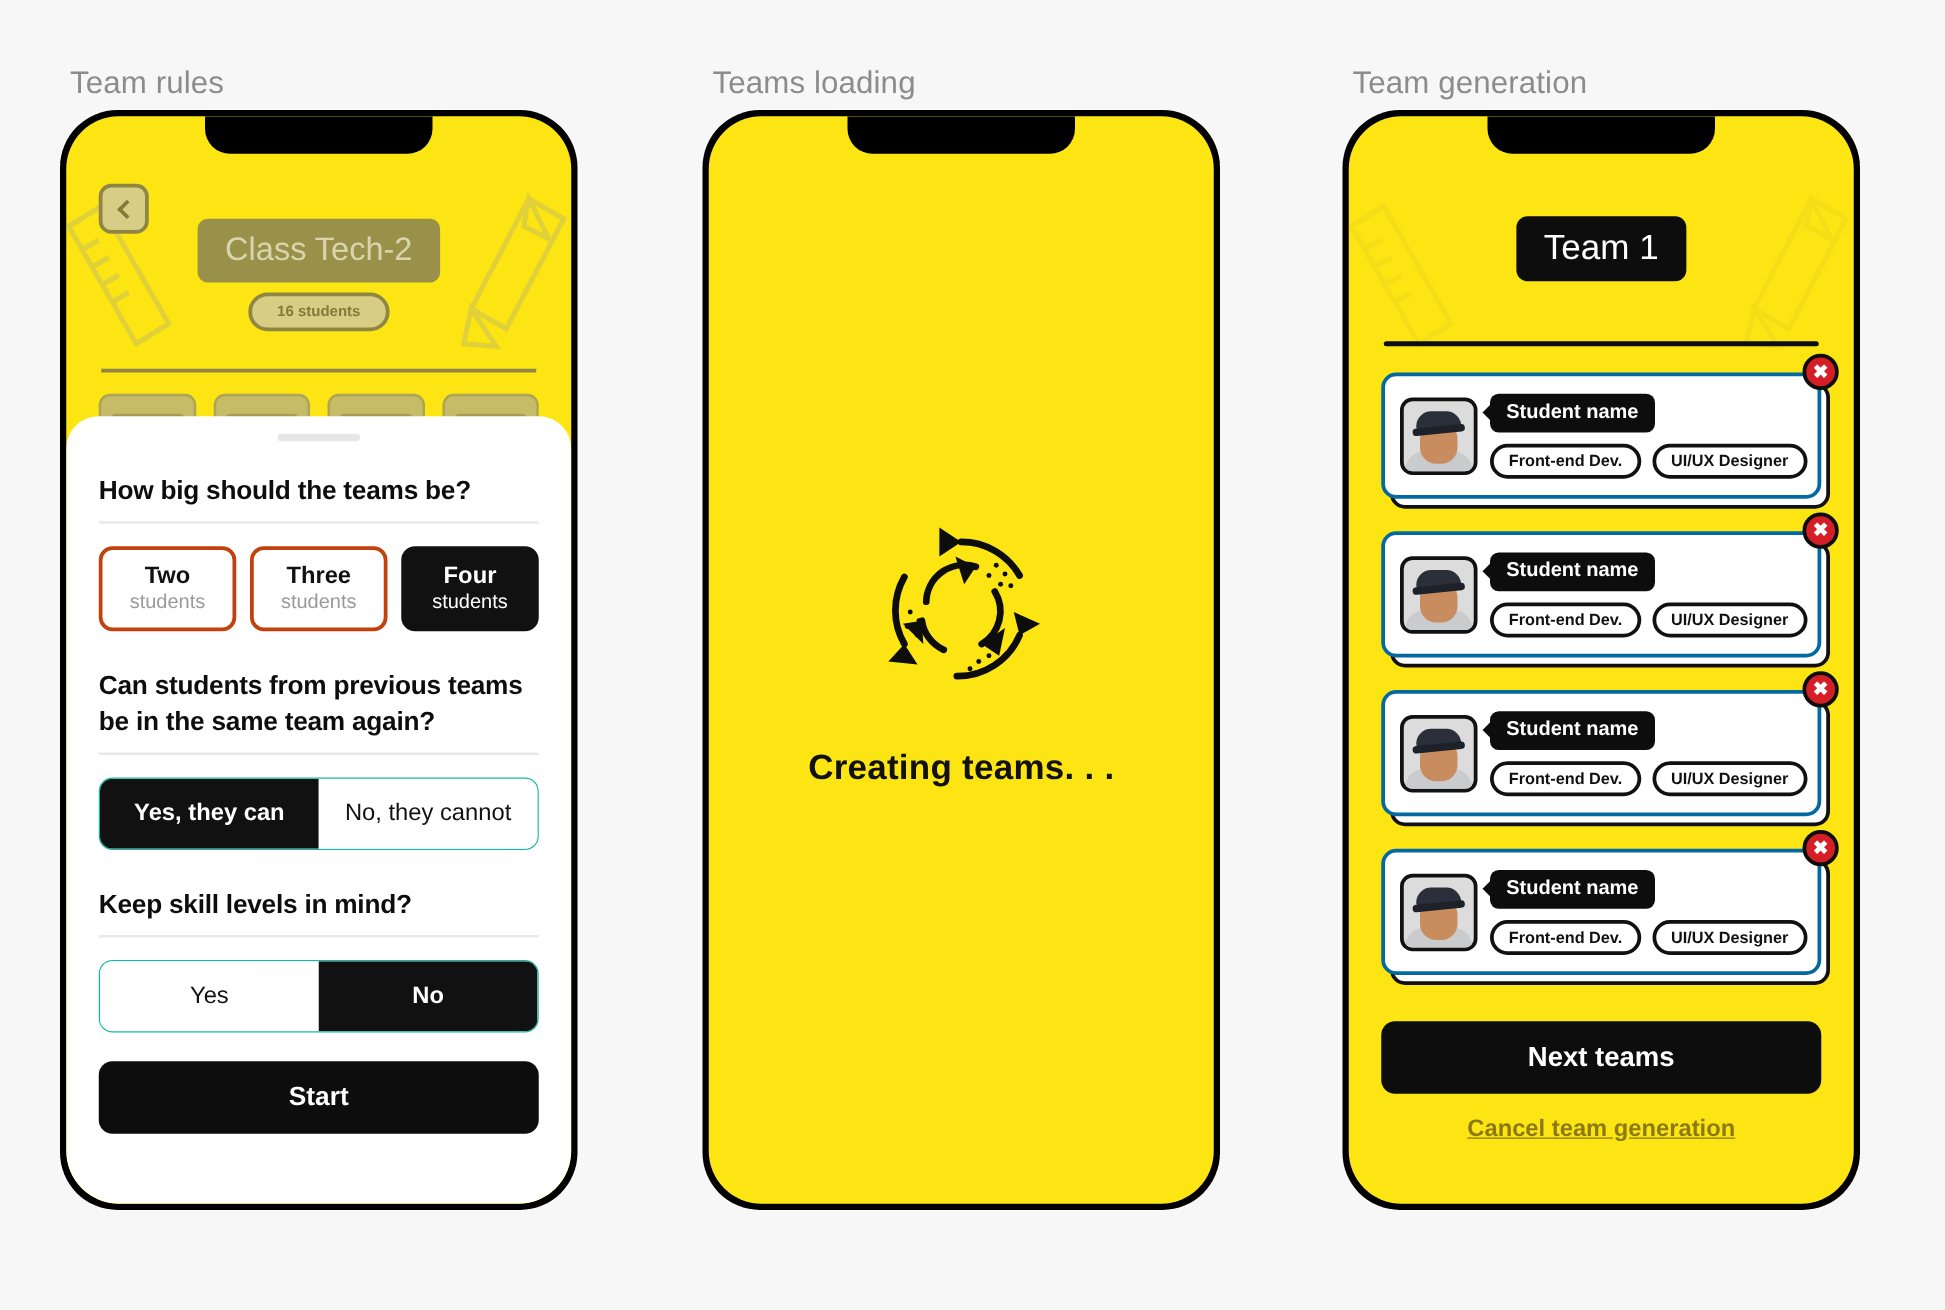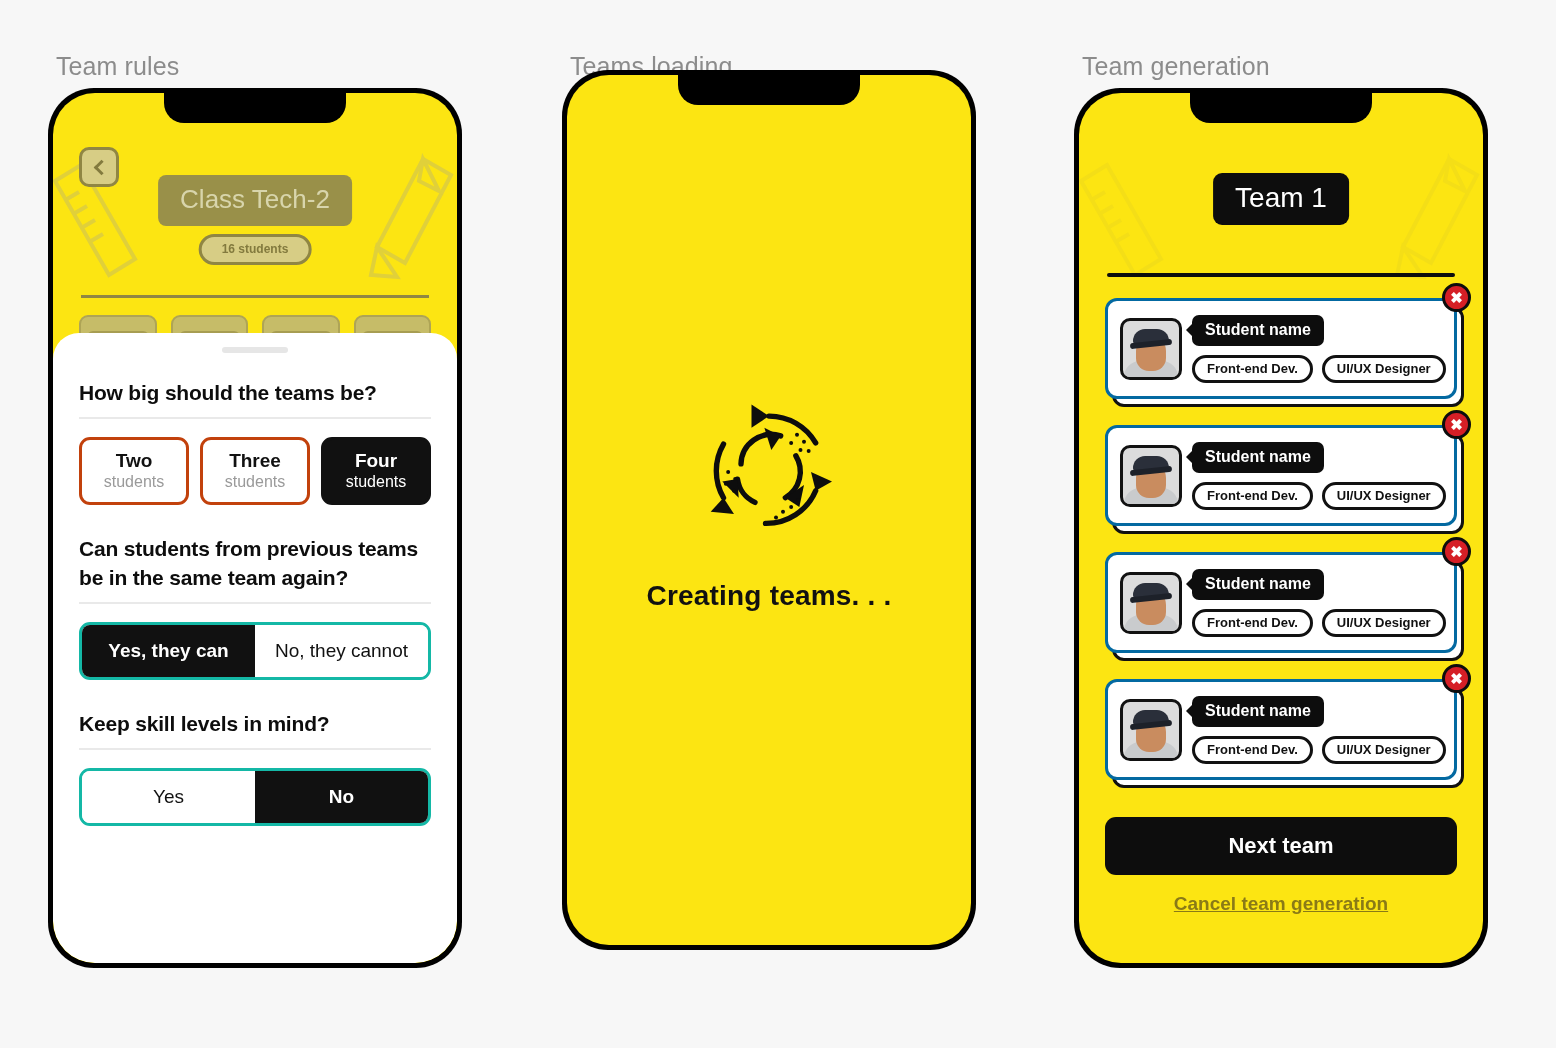--- a/index.html
+++ b/index.html
@@ -141,21 +141,21 @@
     line-height: 1.18;
   }
   .size-btn .big { font-size: 19px; font-weight: 700; color: #111; }
   .size-btn .small { font-size: 16px; color: #9a9a9a; }
   .size-btn.on { background: #111; border-color: #111; }
   .size-btn.on .big, .size-btn.on .small { color: #fff; }
 
   .seg {
     display: flex; margin-top: 18px;
     height: 58px;
-    border: 3px solid #14b8a6;
+    border: 1px solid #14b8a6;
     border-radius: 11px;
     overflow: hidden;
     background: #fff;
     text-align: center;
   }
   .seg-item {
     flex: 1; display: flex; align-items: center; justify-content: center;
     font-size: 19px; color: #111; background: #fff;
   }
   .seg-item.on { background: #111; color: #fff; font-weight: 700; }
@@ -381,29 +381,30 @@
         <div style="margin-top:30px;">
           <div class="q-title">Keep skill levels in mind?</div>
           <div class="q-rule"></div>
         </div>
 
         <div class="seg">
           <div class="seg-item">Yes</div>
           <div class="seg-item on">No</div>
         </div>
 
+        <div class="start-btn">Start</div>
       </div>
 
       <div class="notch"></div>
     </div>
   </div>
 
   <div class="screen-label" style="left:570px; top:52px;">Teams loading</div>
 
-  <div class="phone" style="left:562px; top:70px;">
+  <div class="phone" style="left:562px; top:88px;">
     <div class="screen">
 
       <div class="loading-wrap">
         <div>
           <svg width="140" height="140" viewBox="0 0 120 120">
             <g fill="none" stroke="#0d0d0d" stroke-width="4.6" stroke-linecap="round" stroke-linejoin="round">
               <path d="M60 14 A46 46 0 0 1 100 37"></path>
               <path d="M100 78 A46 46 0 0 1 57 106"></path>
               <path d="M21 84 A46 46 0 0 1 21 38"></path>
               <path d="M36 55 A26 26 0 0 1 70 31"></path>
@@ -543,20 +544,20 @@
                 <span class="pill">Front-end Dev.</span>
                 <span class="pill">UI/UX Designer</span>
               </div>
             </div>
           </div>
           <div class="close-btn">✖</div>
         </div>
 
       </div>
 
-      <div class="next-btn">Next team</div>
+      <div class="next-btn">Next teams</div>
       <div class="cancel-link">Cancel team generation</div>
 
       <div class="notch"></div>
     </div>
   </div>
 
 </div>
 
 </body></html>

